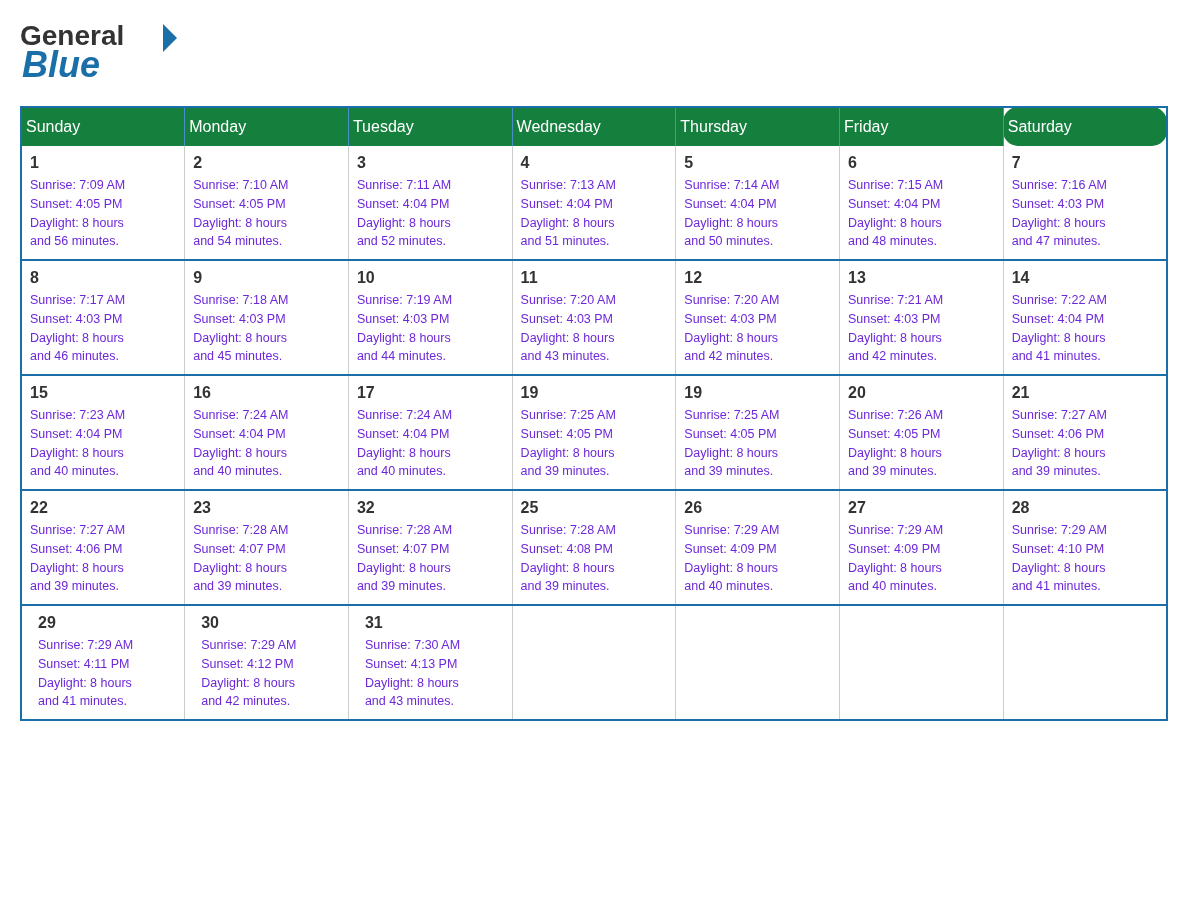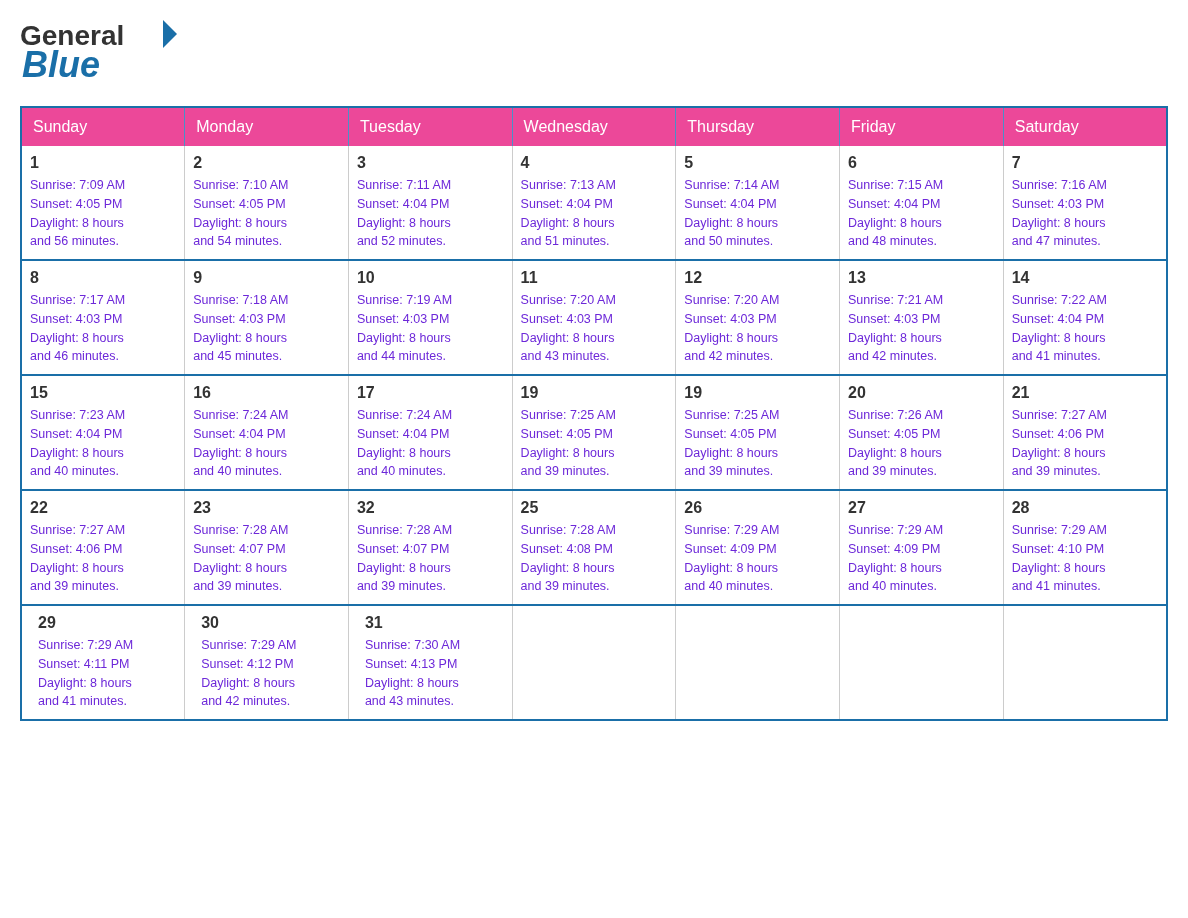--- a/index.html
+++ b/index.html
@@ -19,21 +19,21 @@
     .logo {
       display: flex;
       flex-direction: column;
       align-items: flex-start;
     }
     .logo-text {
       font-size: 28px;
       font-weight: bold;
       color: #333;
       display: flex;
-      align-items: flex-start;
+      align-items: flex-end;
       gap: 37px;
     }
     .logo-general {
       color: #333;
     }
     .logo-arrow {
       width: 0;
       height: 0;
       border-left: 14px solid #1a6fa8;
       border-top: 14px solid transparent;
@@ -59,30 +59,31 @@
       font-size: 22px;
       color: #555;
       margin-top: 5px;
     }
     .calendar-table {
       width: 100%;
       border-collapse: collapse;
       border: 2px solid #1a6fa8;
     }
     .calendar-table th {
-      background-color: #ec4899;
+      background-color: #15803d;
       color: white;
-      padding: 10px 11px;
+      padding: 10px 4px;
       font-size: 16px;
       font-weight: normal;
       text-align: left;
       border-right: 1px solid #4a90c8;
     }
     .calendar-table th:last-child {
       border-right: none;
+      border-radius: 15px;
     }
     .calendar-table td {
       vertical-align: top;
       padding: 8px;
       border-right: 1px solid #ccc;
       border-bottom: 2px solid #1a6fa8;
       width: 14.28%;
       min-height: 100px;
     }
     .calendar-table td:last-child {

